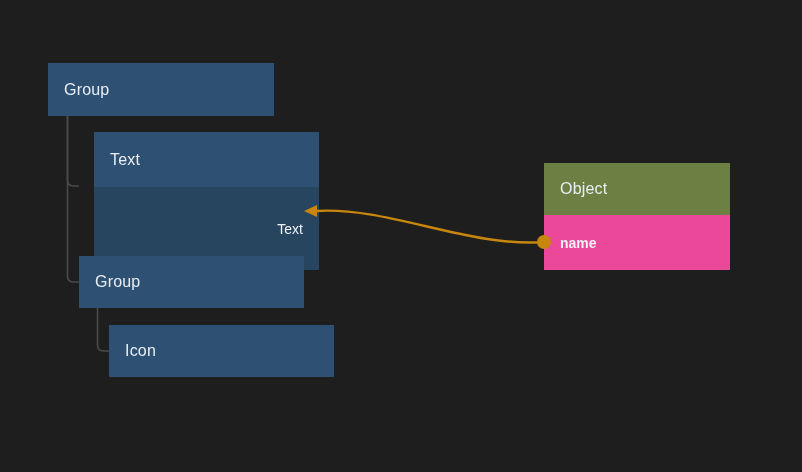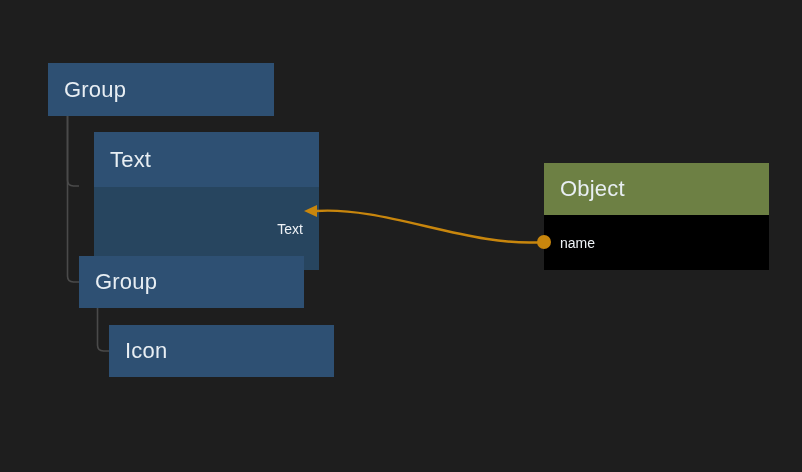--- a/index.html
+++ b/index.html
@@ -47,35 +47,35 @@
   }
   .node-body {
     box-sizing: border-box;
     display: flex;
     align-items: center;
     width: 100%;
     flex: 1 1 auto;
   }
   .node-title {
     color: #e8eef3;
-    font-size: 22px;
+    font-size: 16px;
     letter-spacing: 0.2px;
     white-space: nowrap;
   }
   .field-label {
     color: #eef2f6;
     font-size: 14px;
     white-space: nowrap;
   }
   
   .blue .node-header { background: #2e5073; }
   .blue .node-body   { background: #27455f; }
   
   .green .node-header { background: #6d8044; }
-  .green .node-body   { background: #000000; }
+  .green .node-body   { background: #ec4899; font-weight: bold; }
 
   .pad-left { padding-left: 16px; }
   .pad-right { padding-right: 16px; justify-content: flex-end; }
 </style>
 </head>
 <body>
 
 <div id="canvas">
 
   <svg class="tree-layer" viewBox="0 0 802 472" width="802" height="472">
@@ -107,21 +107,21 @@
       <span class="node-title">Group</span>
     </div>
   </div>
 
   <div class="node blue" style="left:109px; top:325px; width:225px; height:52px;">
     <div class="node-header pad-left" style="height:52px;text-align:right;">
       <span class="node-title">Icon</span>
     </div>
   </div>
 
-  <div class="node green" style="left:544px; top:163px; width:225px; height:107px;">
+  <div class="node green" style="left:544px; top:163px; width:186px; height:107px;">
     <div class="node-header pad-left" style="height:52px;">
       <span class="node-title">Object</span>
     </div>
     <div class="node-body pad-left">
       <span class="field-label">name</span>
     </div>
   </div>
 
   <svg class="edge-layer" viewBox="0 0 802 472" width="802" height="472">
     <defs>

